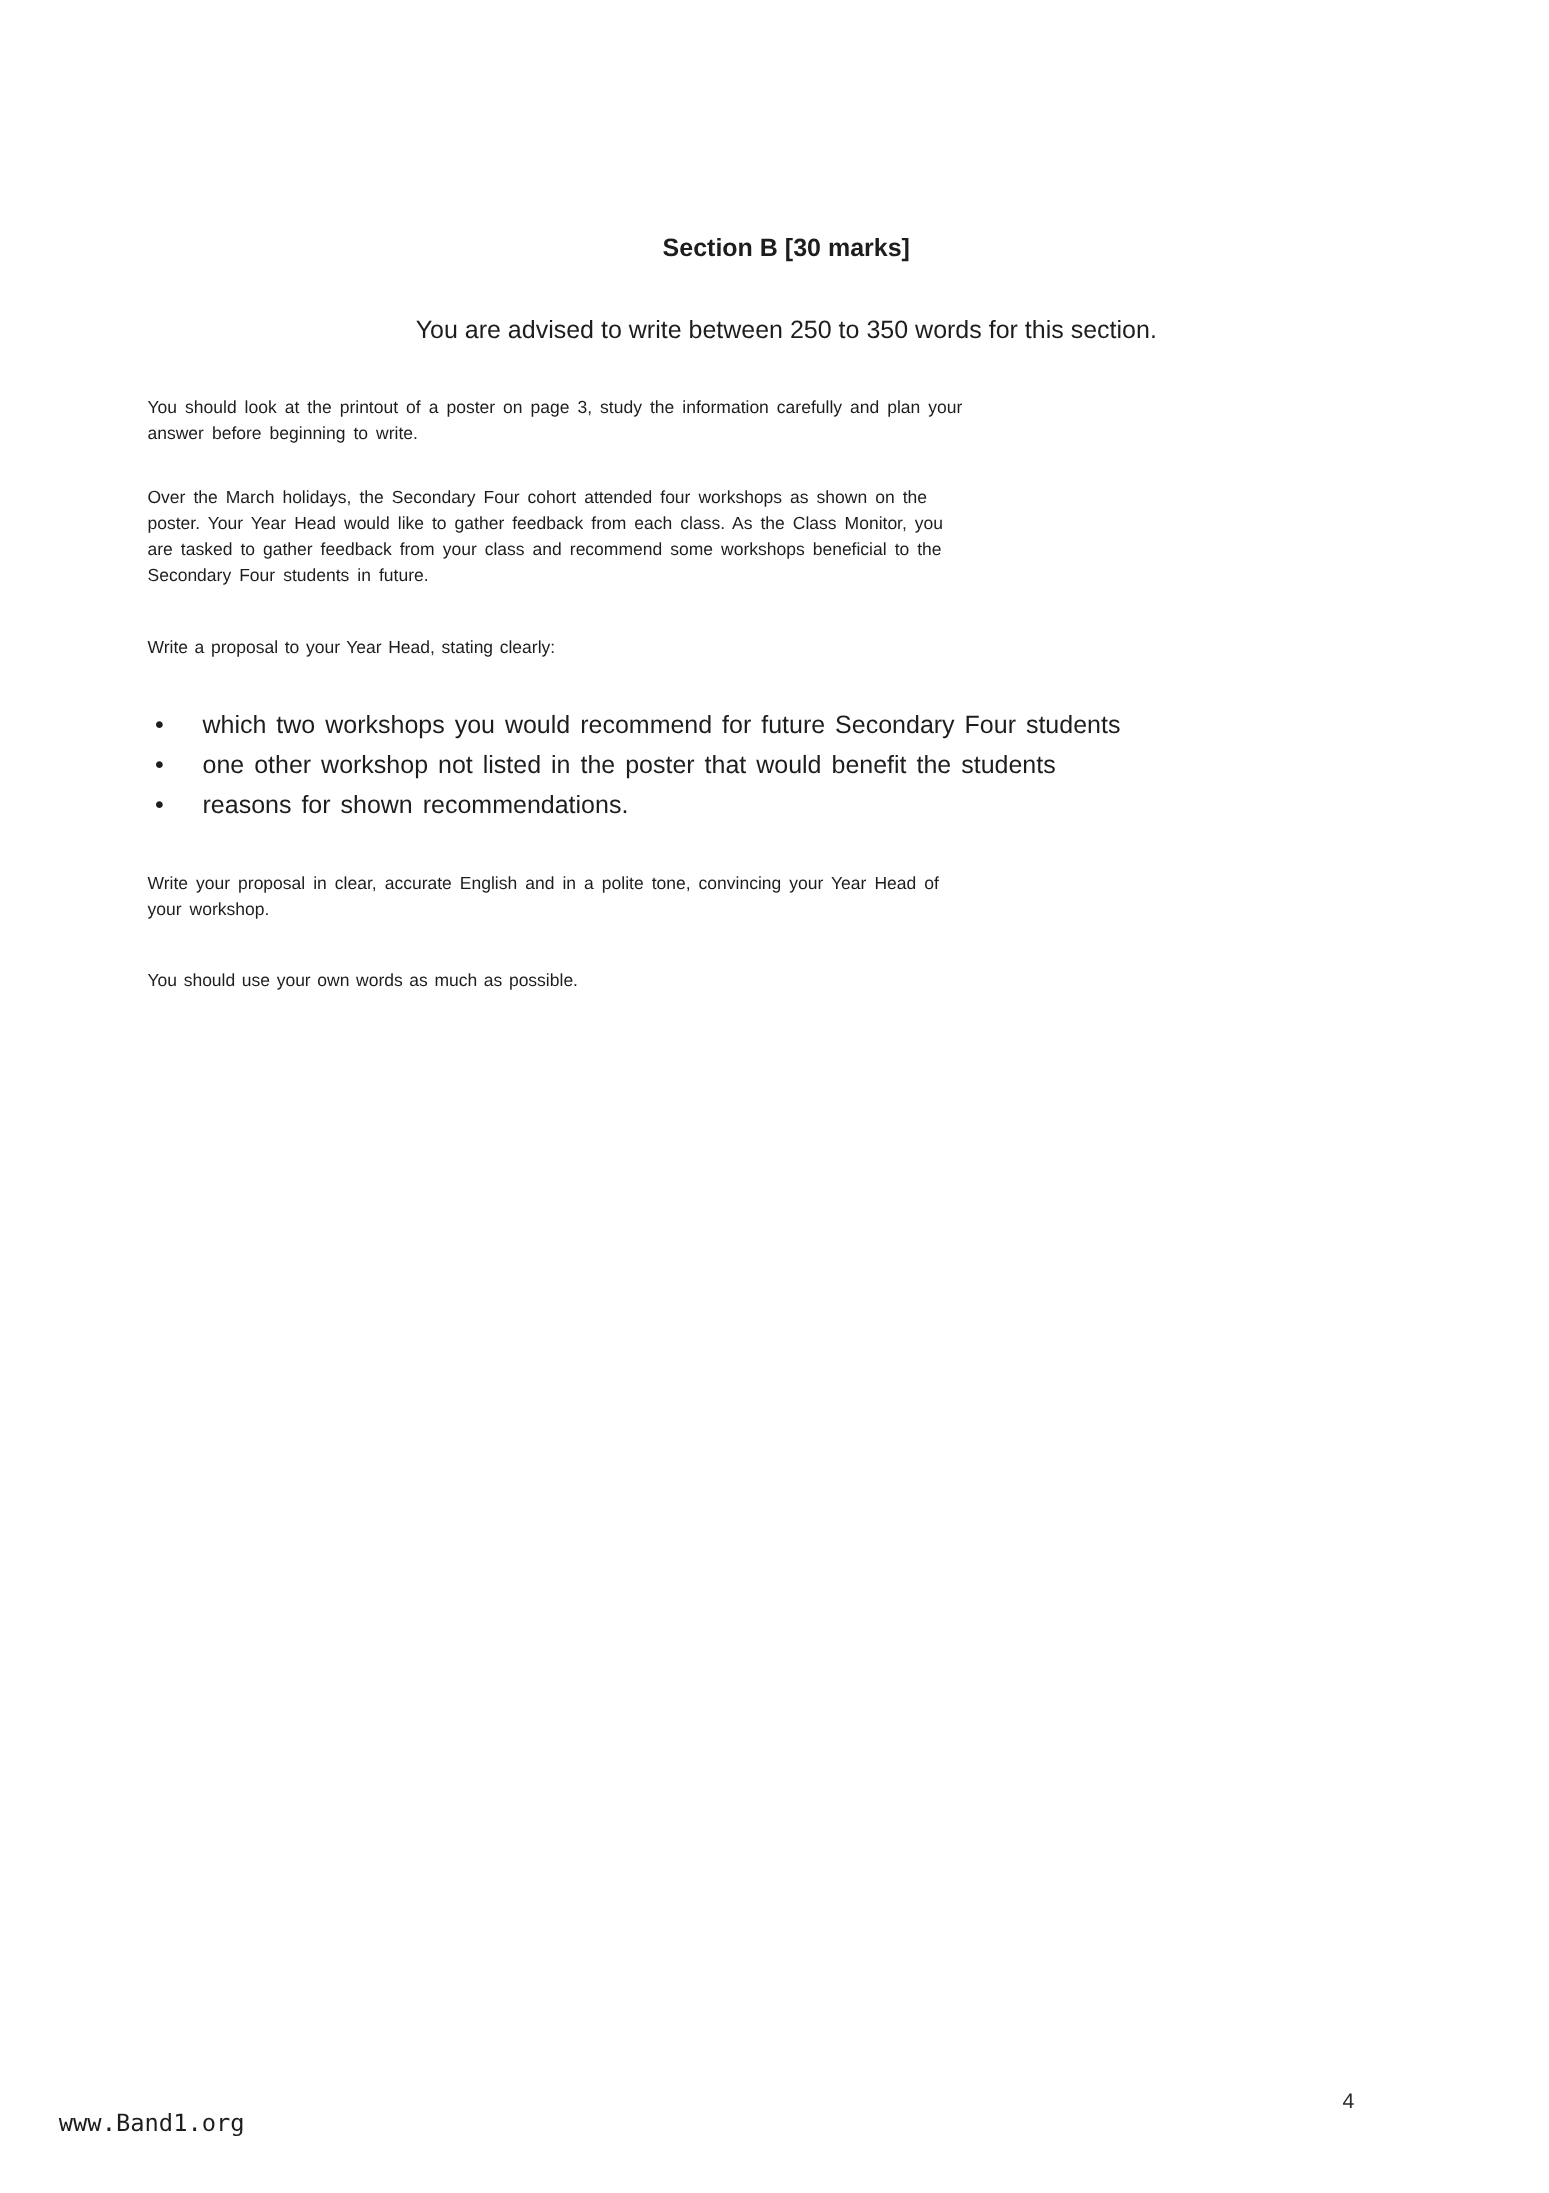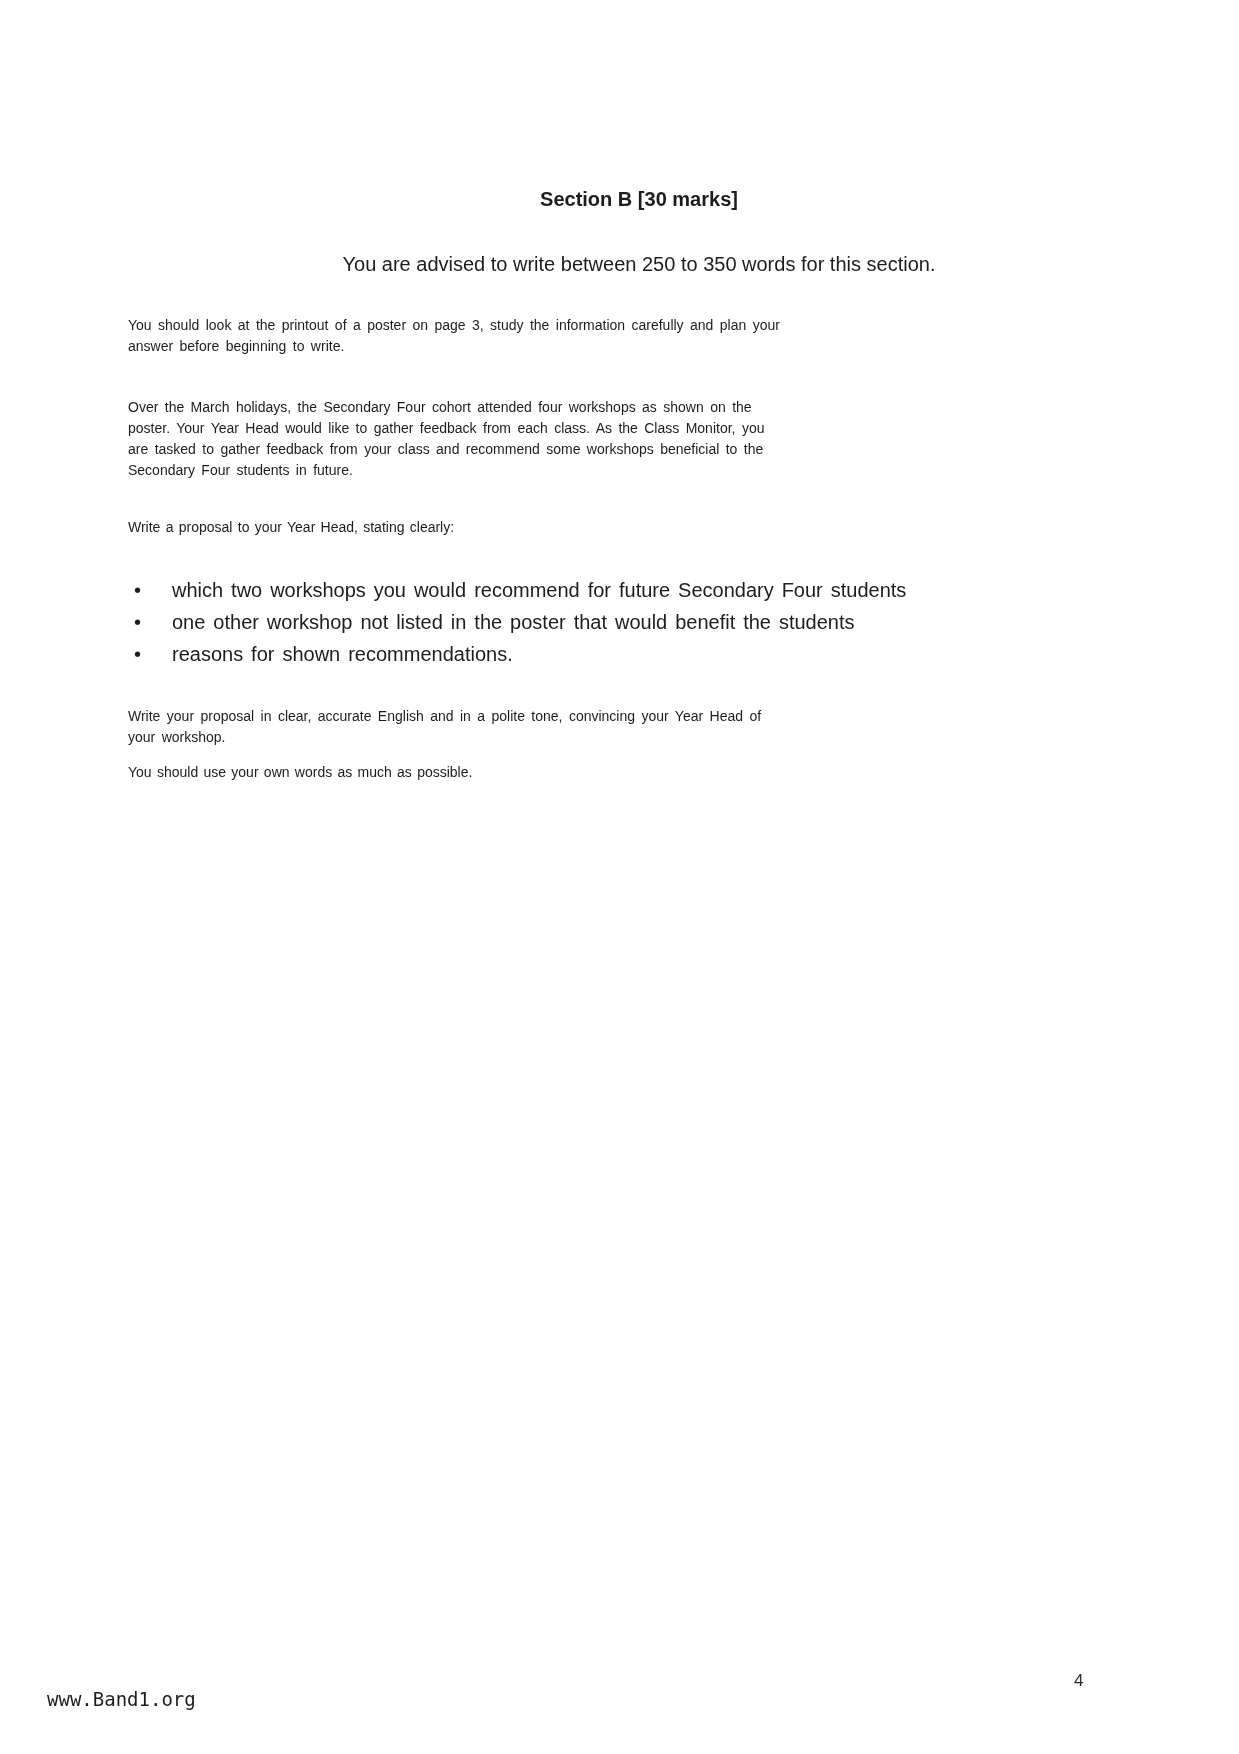--- a/index.html
+++ b/index.html
@@ -11,21 +11,21 @@
     position: relative;
     width: 1239px;
     height: 1754px;
     background: #ffffff;
     font-family: "Liberation Sans", sans-serif;
     color: #1d1d1d;
     overflow: hidden;
   }
   .content {
     position: absolute;
-    left: 128px;
+    left: 118px;
     top: 0;
     width: 1022px;
   }
   .title {
     margin: 0;
     padding-top: 184px;
     font-size: 20px;
     line-height: 31px;
     font-weight: bold;
     text-align: center;
@@ -39,24 +39,24 @@
   }
   .para {
     margin: 0;
     font-size: 14px;
     line-height: 21px;
     white-space: pre-line;
     word-spacing: 0.18em;
     text-align: left;
   }
   .para.intro     { margin-top: 35px; }
-  .para.scenario  { margin-top: 40px; }
+  .para.scenario  { margin-top: 30px; }
   .para.task      { margin-top: 36px; word-spacing: 0.1em; }
   .para.tone      { margin-top: 36px; }
-  .para.own-words { margin-top: 14px; word-spacing: 0.1em; }
+  .para.own-words { margin-top: 36px; word-spacing: 0.1em; }
   .bullets {
     list-style: none;
     margin: 36px 0 0 0;
     padding: 0;
   }
   .bullets li {
     position: relative;
     padding-left: 44px;
     font-size: 20px;
     line-height: 32px;

